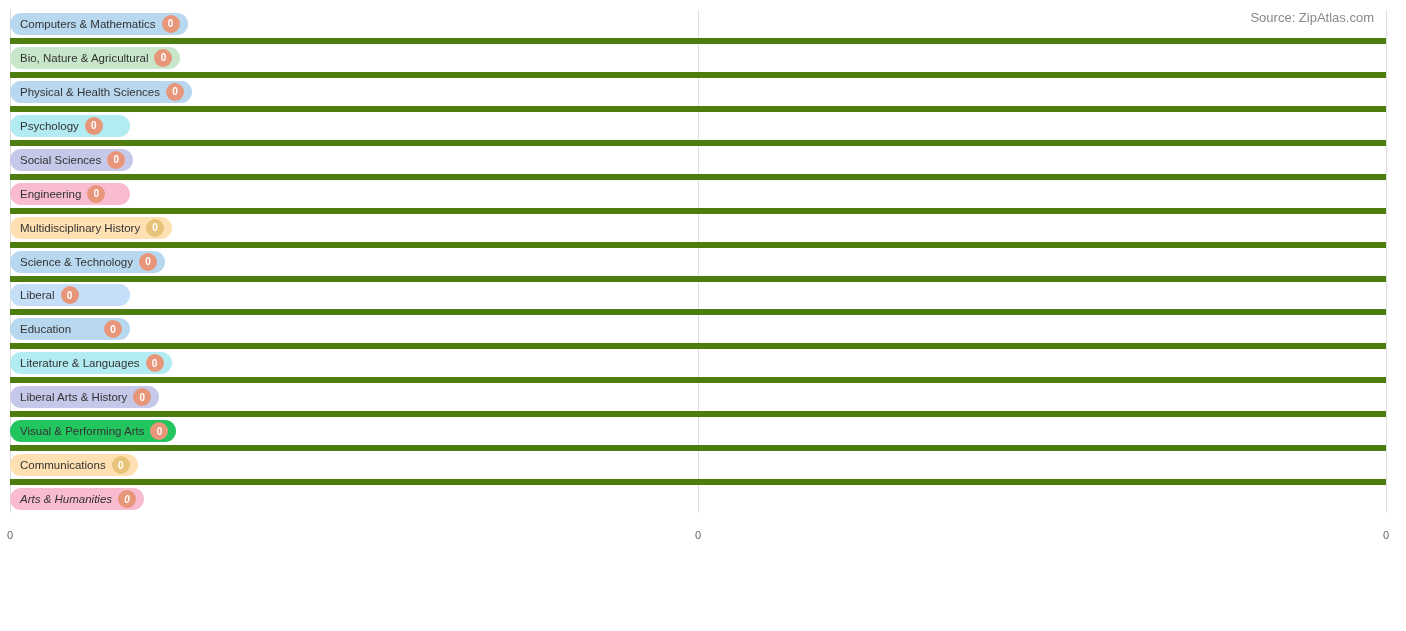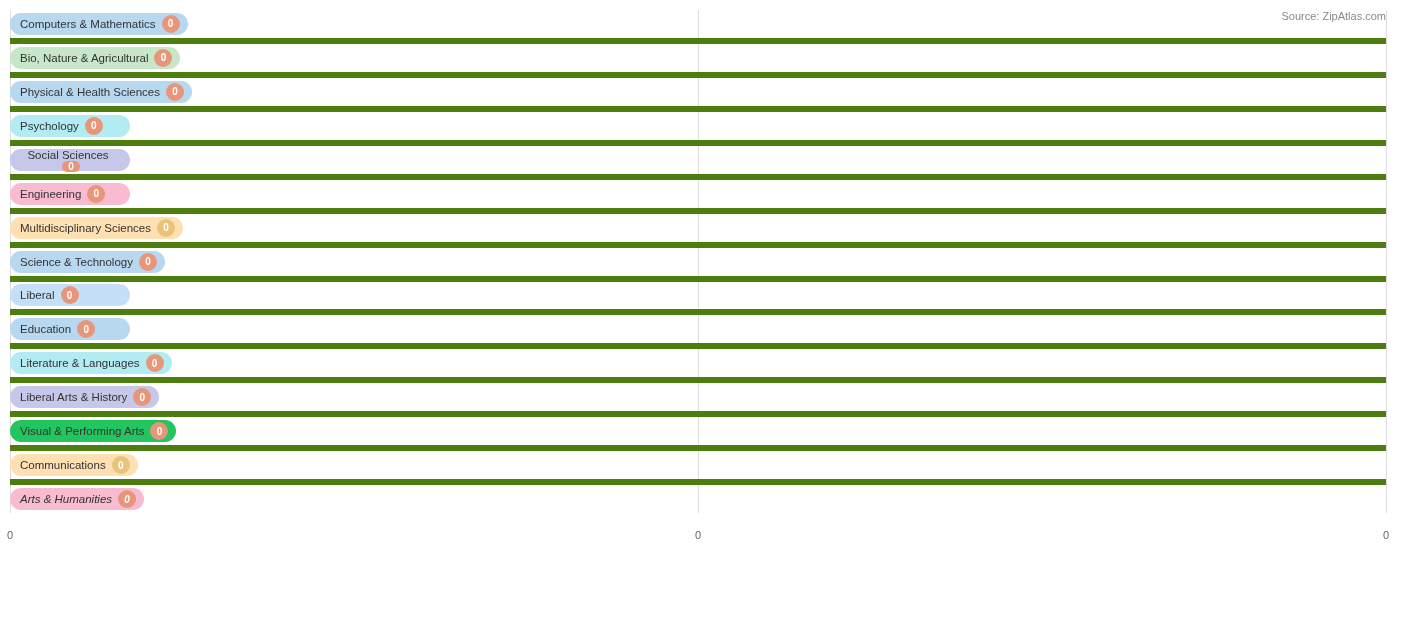--- a/index.html
+++ b/index.html
@@ -20,22 +20,22 @@
       font-size: 17px;
       font-weight: bold;
       letter-spacing: 0.5px;
       color: #222;
       margin-bottom: 6px;
       padding-left: 10px;
     }
     .source-label {
       position: absolute;
       top: 10px;
-      right: 20px;
-      font-size: 11px;
+      right: 32px;
+      font-size: 13px;
       color: #888;
     }
     .chart-area {
       display: flex;
       flex-direction: row;
       width: 100%;
       height: calc(100% - 50px);
       position: relative;
     }
     .bars-area {
@@ -146,51 +146,51 @@
               <span class="bar-value-badge" style="background: rgb(232, 150, 122);">0</span>
             </div>
           </div>
           <div class="bar-row">
             <div class="bar-label-pill" style="background: rgb(178, 235, 242); align-items: center;">
               <span class="bar-label-text">Psychology</span>
               <span class="bar-value-badge" style="background: rgb(232, 150, 122);">0</span>
             </div>
           </div>
           <div class="bar-row">
-            <div class="bar-label-pill" style="background: rgb(197, 200, 232); flex-direction: column;">
+            <div class="bar-label-pill" style="background: rgb(197, 200, 232);">
               <span class="bar-label-text">Social Sciences</span>
               <span class="bar-value-badge" style="background: rgb(232, 150, 122);">0</span>
             </div>
           </div>
           <div class="bar-row">
             <div class="bar-label-pill" style="background: rgb(248, 187, 208);">
               <span class="bar-label-text">Engineering</span>
               <span class="bar-value-badge" style="background: rgb(232, 150, 122);">0</span>
             </div>
           </div>
           <div class="bar-row">
             <div class="bar-label-pill" style="background: rgb(255, 224, 178);">
-              <span class="bar-label-text">Multidisciplinary Sciences</span>
+              <span class="bar-label-text">Multidisciplinary History</span>
               <span class="bar-value-badge" style="background: rgb(232, 196, 122);">0</span>
             </div>
           </div>
           <div class="bar-row">
             <div class="bar-label-pill" style="background: rgb(184, 216, 240);">
               <span class="bar-label-text">Science &amp; Technology</span>
               <span class="bar-value-badge" style="background: rgb(232, 150, 122);">0</span>
             </div>
           </div>
           <div class="bar-row">
             <div class="bar-label-pill" style="background: rgb(197, 223, 248);">
               <span class="bar-label-text">Liberal</span>
               <span class="bar-value-badge" style="background: rgb(232, 150, 122);">0</span>
             </div>
           </div>
           <div class="bar-row">
-            <div class="bar-label-pill" style="background: rgb(184, 216, 240);">
+            <div class="bar-label-pill" style="background: rgb(184, 216, 240); justify-content: space-between;">
               <span class="bar-label-text">Education</span>
               <span class="bar-value-badge" style="background: rgb(232, 150, 122);">0</span>
             </div>
           </div>
           <div class="bar-row">
             <div class="bar-label-pill" style="background: rgb(178, 235, 242);">
               <span class="bar-label-text">Literature &amp; Languages</span>
               <span class="bar-value-badge" style="background: rgb(232, 150, 122);">0</span>
             </div>
           </div>

